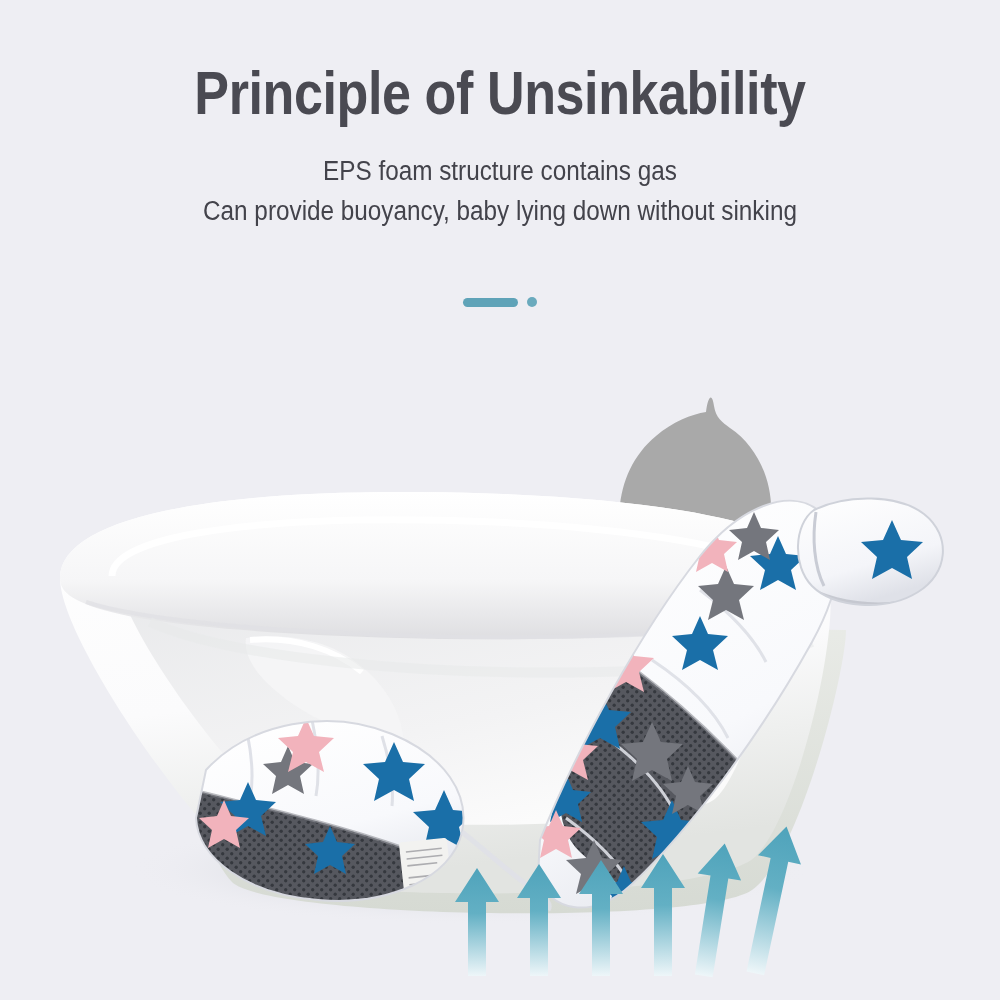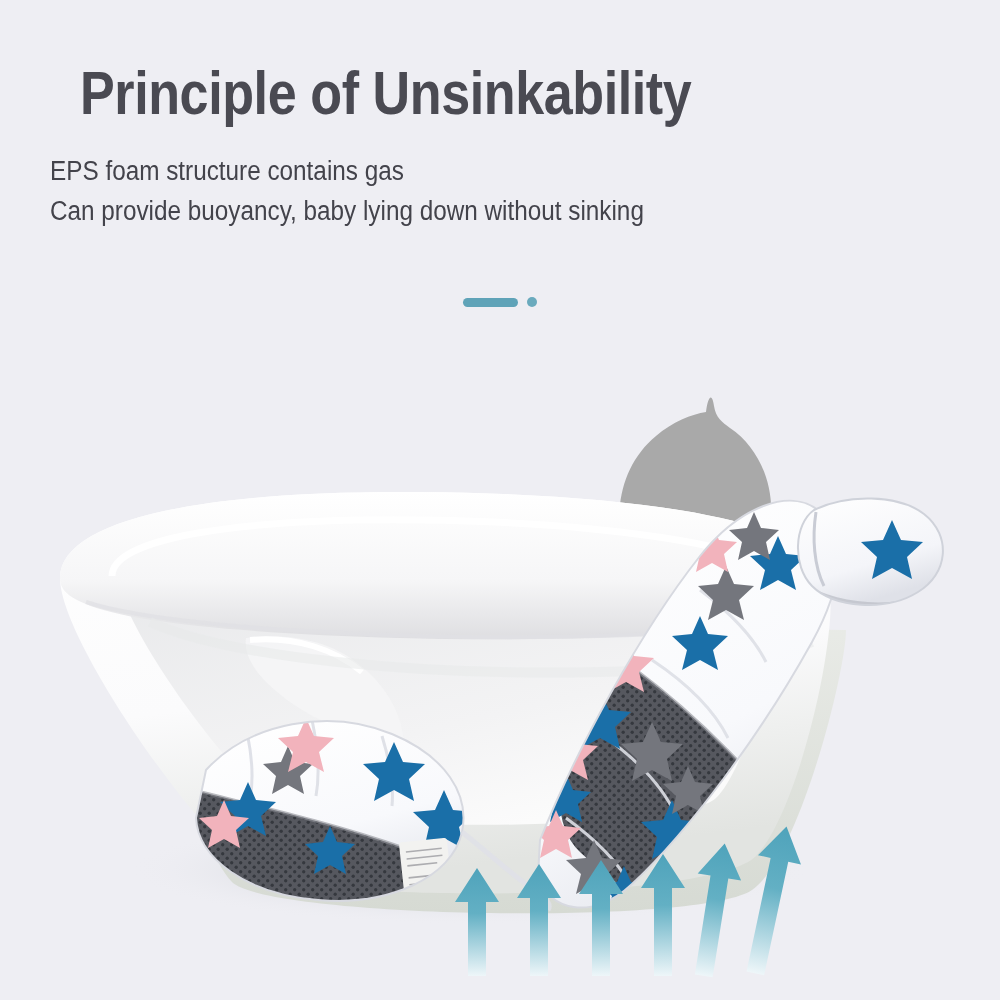--- a/index.html
+++ b/index.html
@@ -8,20 +8,21 @@
     background:#eeeef3;
     font-family:"Liberation Sans", sans-serif;
     overflow:hidden;
     position:relative;
   }
   .stage{position:absolute;inset:0;}
 
   
   .header{
     position:absolute;left:0;right:0;top:0;
+    text-align:center;
   }
   .title{
     margin:0;
     padding-top:62px;
     font-size:62px;
     line-height:1.0;
     font-weight:700;
     color:#4a4a52;
     letter-spacing:-0.5px;
     transform:scaleX(0.84);

